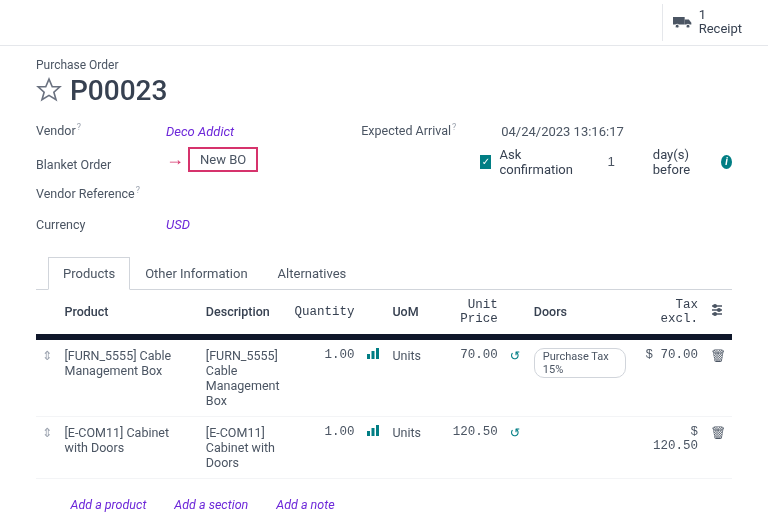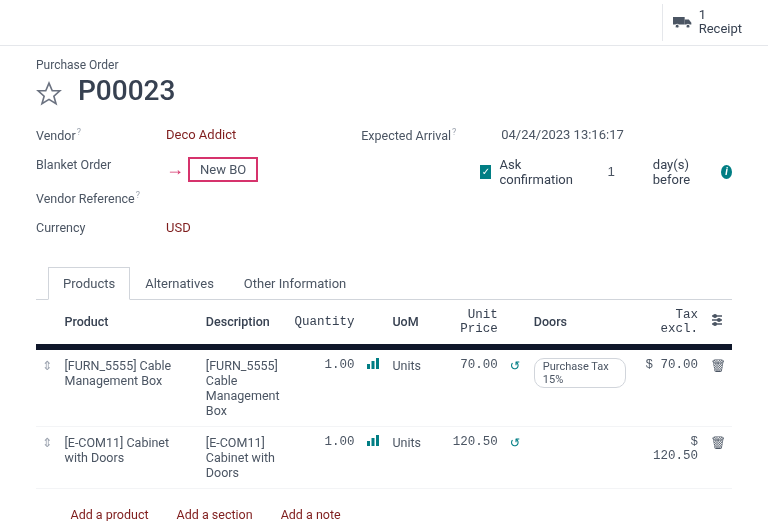--- a/index.html
+++ b/index.html
@@ -20,33 +20,33 @@
     border-left: 1px solid #e5e7eb;
     padding: 4px 10px;
     display: flex;
     align-items: center;
     gap: 6px;
     cursor: pointer;
   }
   .receipt-text { display:flex; flex-direction:column; line-height:1.1;}
   .content { padding: 12px 36px 4px; }
   .label-small { font-size: 12px; color: #4b5563; margin-bottom: 2px;}
-  .title-row { display:flex; align-items:flex-end; gap:16px; margin-bottom:20px;}
+  .title-row { display:flex; align-items:center; gap:8px; margin-bottom:10px;}
   .star { width:26px; height:26px; cursor:pointer; }
   h1 { font-size: 28px; font-weight: 500; color:#374151;}
   .field-grid {
     display:grid;
     grid-template-columns: 1fr 1fr;
     gap: 0 40px;
   }
-  .field-row { display:flex; margin-bottom: 8px; min-height:22px; align-items:flex-start;}
+  .field-row { display:flex; margin-bottom: 8px; min-height:22px; align-items:flex-end;}
   .field-label { width: 130px; color:#4b5563; font-size:12.5px; position:relative;}
   .field-label sup, sup { font-size:9px; color:#9ca3af; margin-left:1px;}
   .field-value { color:#4b5563; }
-  .link { color:#7f1d1d; cursor:pointer;}
+  .link { color:#6d28d9; cursor:pointer;font-style:italic;}
   .highlight-box {
     border: 2px solid #d6336c;
     padding: 3px 10px;
     color:#4b5563;
     display:inline-block;
   }
   .arrow { color:#d6336c; font-size:18px; margin-right:4px; line-height:1;}
   .checkbox-row { display:flex; align-items:center; gap:8px;}
   .checkbox {
     width:14px; height:14px;
@@ -171,22 +171,22 @@
           <input class="days-input" value="1" style="">
           <span style="margin-left:30px;">day(s) before</span>
           <span class="info-icon">i</span>
         </div>
       </div>
     </div>
   </div>
 
   <div class="tabs">
     <div class="tab active">Products</div>
+    <div class="tab">Other Information</div>
     <div class="tab">Alternatives</div>
-    <div class="tab">Other Information</div>
   </div>
 
   <table>
     <thead>
       <tr>
         <th class="col-handle"></th>
         <th>Product</th>
         <th>Description</th>
         <th class="num">Quantity</th>
         <th class="col-chart"></th>

